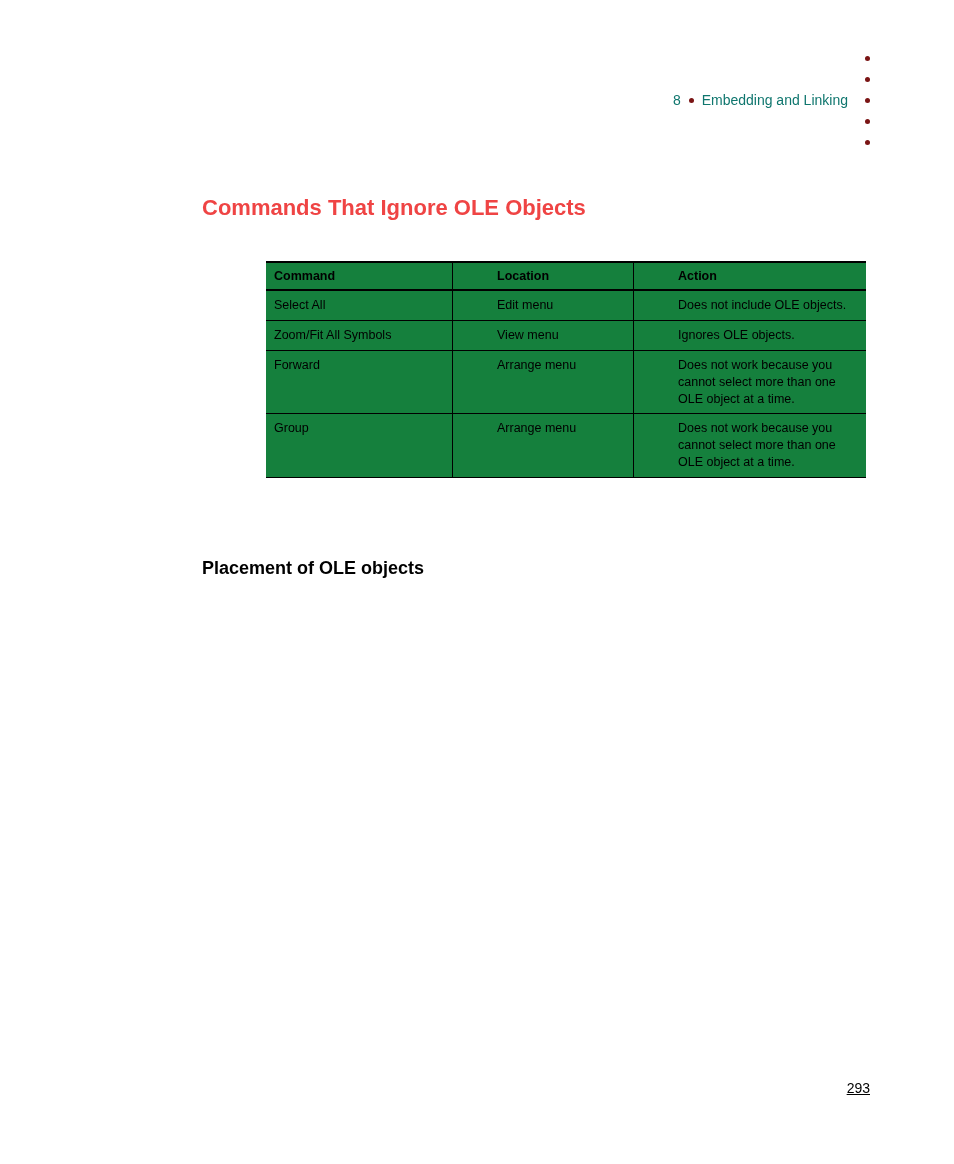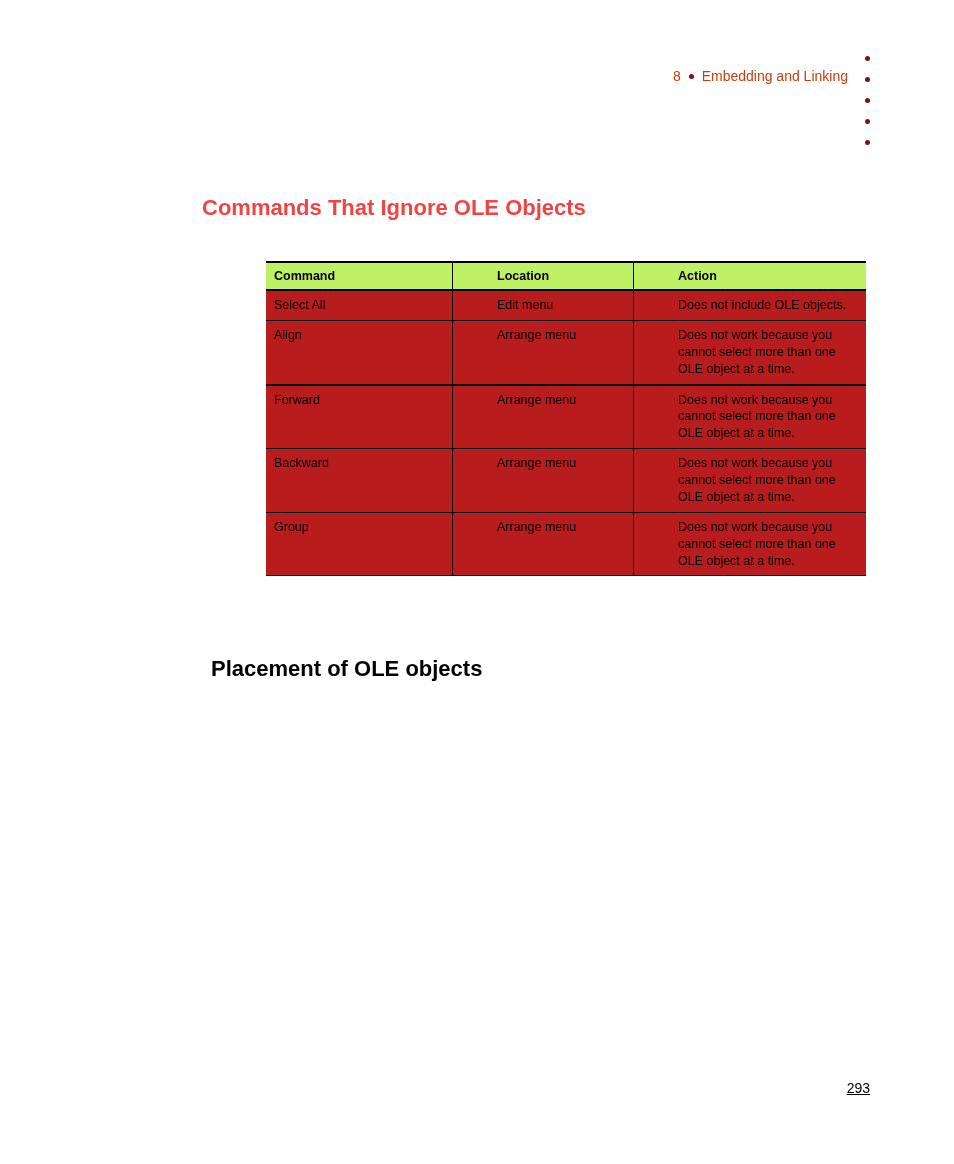--- a/index.html
+++ b/index.html
@@ -10,24 +10,24 @@
     color: #000;
   }
   .page {
     width: 954px;
     height: 1164px;
     position: relative;
     box-sizing: border-box;
   }
   .header {
     position: absolute;
-    top: 68px;
+    top: 92px;
     right: 106px;
     font-size: 14px;
-    color: #c2410c;
+    color: #0f766e;
   }
   .header .chap-num {
     display: inline-block;
   }
   .header .bullet-inline {
     display: inline-block;
     width: 5px;
     height: 5px;
     background: #7a1414;
     border-radius: 50%;
@@ -54,42 +54,42 @@
     left: 202px;
     width: 665px;
   }
   h1.section-title {
     font-size: 22px;
     font-weight: bold;
     margin: 0 0 40px 0;
     color: #ef4444;
   }
   h1.sub-section {
-    font-size: 22px;
+    font-size: 18px;
     font-weight: bold;
-    margin: 80px 0 0 9px;
+    margin: 80px 0 0 0;
     color: #000;
   }
   table.ole-table {
     margin-left: 64px;
     width: 600px;
     border-collapse: collapse;
     font-size: 12.5px;
   }
   table.ole-table th {
     text-align: left;
     font-weight: bold;
     padding: 6px 8px 6px 8px;
-    background: #bef264;
+    background: #15803d;
     border-top: 2px solid #000;
     border-bottom: 2px solid #000;
   }
   table.ole-table td {
     padding: 6px 8px;
-    background: #b91c1c;
+    background: #15803d;
     border-bottom: 1px solid #000;
     vertical-align: top;
     line-height: 1.35;
   }
   table.ole-table th + th,
   table.ole-table td + td {
     border-left: 1px solid #000;
     padding-left: 44px;
   }
   table.ole-table tr.emph td {
@@ -135,32 +135,27 @@
           <th class="col-loc">Location</th>
           <th class="col-act">Action</th>
         </tr>
       </thead>
       <tbody>
         <tr>
           <td>Select All</td>
           <td>Edit menu</td>
           <td>Does not include OLE objects.</td>
         </tr>
-        <tr class="emph">
-          <td>Align</td>
-          <td>Arrange menu</td>
-          <td>Does not work because you cannot select more than one OLE object at a time.</td>
+        <tr>
+          <td>Zoom/Fit All Symbols</td>
+          <td>View menu</td>
+          <td>Ignores OLE objects.</td>
         </tr>
         <tr>
           <td>Forward</td>
-          <td>Arrange menu</td>
-          <td>Does not work because you cannot select more than one OLE object at a time.</td>
-        </tr>
-        <tr>
-          <td>Backward</td>
           <td>Arrange menu</td>
           <td>Does not work because you cannot select more than one OLE object at a time.</td>
         </tr>
         <tr>
           <td>Group</td>
           <td>Arrange menu</td>
           <td>Does not work because you cannot select more than one OLE object at a time.</td>
         </tr>
       </tbody>
     </table>

